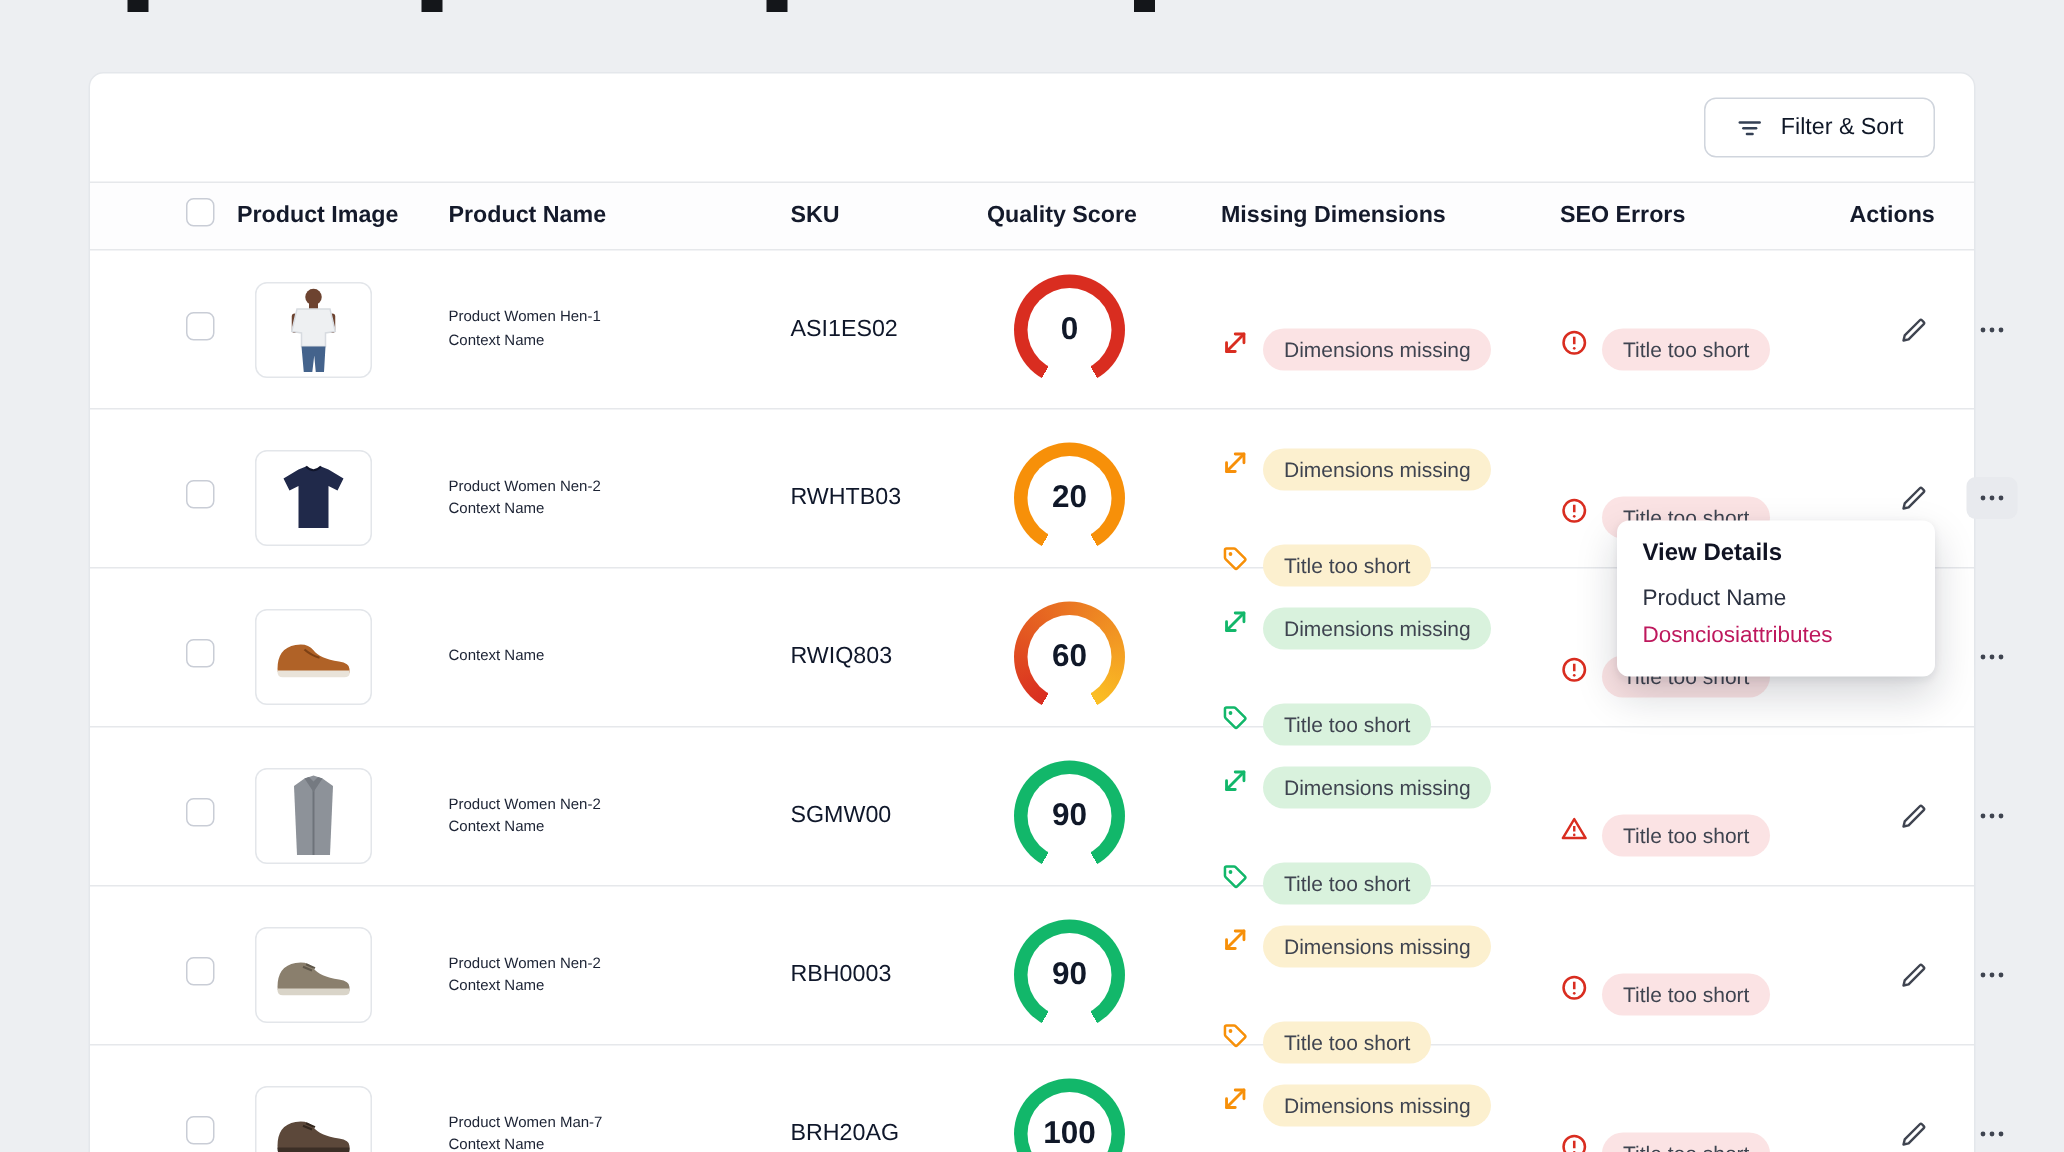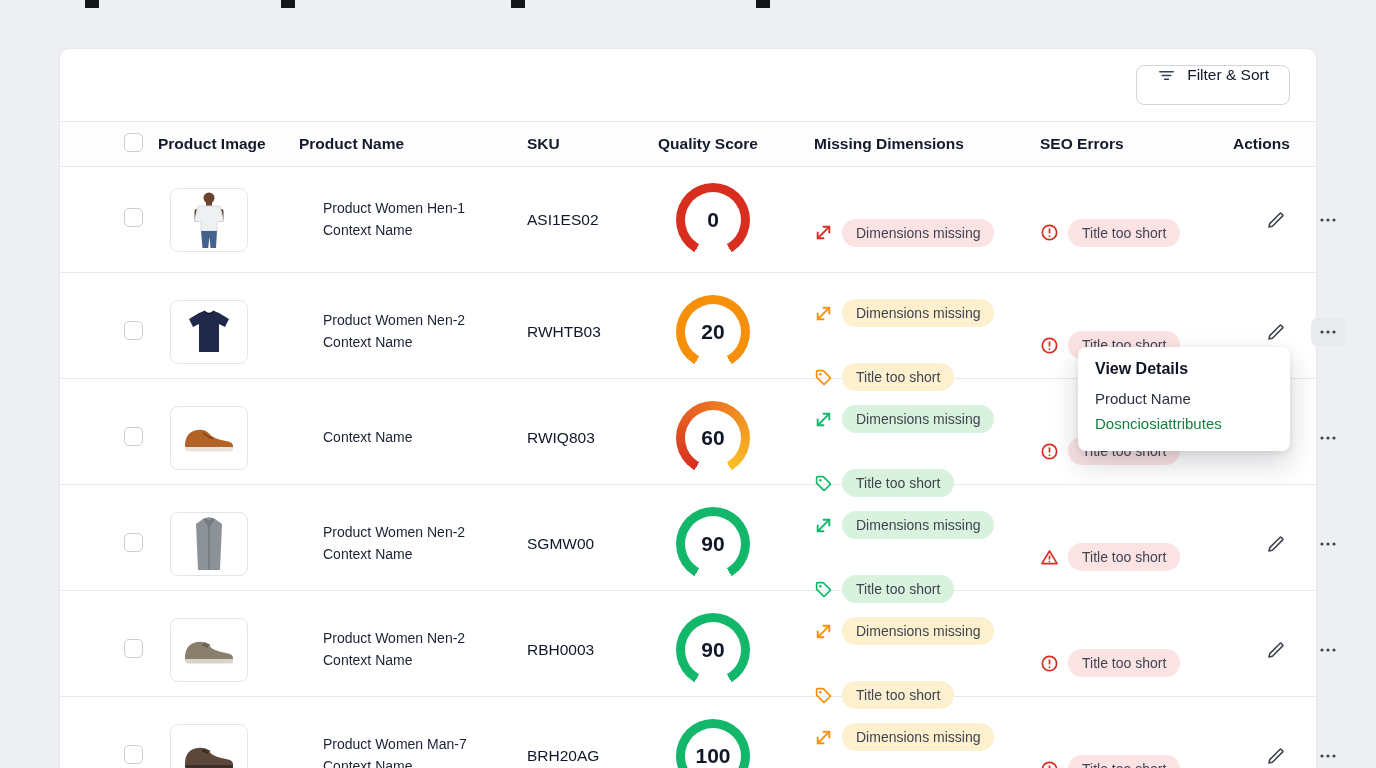--- a/index.html
+++ b/index.html
@@ -11,21 +11,21 @@
   .artifact { position:absolute; top:0; height:8px; width:14px; background:#14161a; }
 
   .card {
     position:absolute; left:59px; top:48px; width:1258px; height:900px;
     background:#fff; border:1px solid #e4e7eb; border-radius:10px;
   }
 
   .toolbar { height:72px; display:flex; align-items:center; justify-content:flex-end; padding-right:26px; }
   .filter-btn {
     height:40px; padding:0 20px; background:#fff; border:1px solid #d0d5dd; border-radius:8px;
-    display:flex; align-items:flex-start; gap:11px; font-size:15.5px; color:#101828; cursor:pointer;
+    display:flex; align-items:center; gap:11px; font-size:15.5px; color:#101828; cursor:pointer;
   }
   .filter-btn svg { width:19px; height:19px; color:#344054; }
 
   .grid-row {
     display:grid;
     grid-template-columns: 74px 129px 228px 131px 143px 226px 206px 1fr;
     align-items:center;
     padding-left:36px;
   }
   .header-row {
@@ -40,34 +40,34 @@
     background:#fff; cursor:pointer;
   }
 
   .row { height:106px; border-bottom:1px solid #e6e8eb; }
 
   .thumb {
     width:78px; height:64px; border:1px solid #e3e6ea; border-radius:8px; background:#fff;
     display:flex; align-items:center; justify-content:center; overflow:hidden;
   }
 
-  .c-name { font-size:14px; line-height:1.55; color:#1b2233; padding-right:10px;margin-left:24px; }
+  .c-name { font-size:10px; line-height:1.55; color:#1b2233; padding-right:10px; }
   .c-sku  { font-size:15.5px; color:#0f172a; }
 
   .gauge { width:74px; height:74px; border-radius:50%; position:relative; margin-left:18px; }
   .gauge::before {
     content:""; position:absolute; inset:9px; background:#fff; border-radius:50%;
   }
   .gauge .score {
     position:absolute; inset:0; display:flex; align-items:center; justify-content:center;
     font-size:21px; font-weight:700; color:#101828;
   }
 
   .c-missing, .c-seo { display:flex; flex-direction:column; gap:10px; padding-left:13px; }
-  .attr-line { display:flex; align-items:center; gap:9px;margin-top:26px; }
+  .attr-line { display:flex; gap:9px;margin-top:26px; }
   .attr-icon { display:inline-flex; }
   .attr-icon svg { width:19px; height:19px; }
   .badge {
     display:inline-block; padding:6px 14px; border-radius:15px; font-size:14px; color:#3f4450; white-space:nowrap;
   }
   .tone-red    { background:#fbe3e4; }
   .tone-yellow { background:#fcf0cf; }
   .tone-green  { background:#d9f2dd; }
 
   .c-actions { display:flex; align-items:center; gap:18px; padding-left:26px; }
@@ -76,21 +76,21 @@
   .icon-btn svg { width:20px; height:20px; }
   .icon-btn.active { background:#e8eaee; }
 
   .menu {
     position:absolute; top:298px; right:26px; width:212px; background:#fff; border-radius:8px;
     box-shadow:0 12px 28px rgba(16,24,40,.18), 0 2px 6px rgba(16,24,40,.08);
     padding:13px 17px 15px; z-index:5;
   }
   .menu-title { font-weight:700; font-size:16px; color:#101323; margin-bottom:8px; cursor:pointer; }
   .menu-item  { font-size:15px; color:#2b3140; line-height:1.68; cursor:pointer; }
-  .menu-item.dim { color:#15803d; }
+  .menu-item.dim { color:#be185d; }
 </style>
 </head>
 <body>
 
 <div class="artifact" style="left:85px"></div>
 <div class="artifact" style="left:281px"></div>
 <div class="artifact" style="left:511px"></div>
 <div class="artifact" style="left:756px"></div>
 
 <div class="card">

